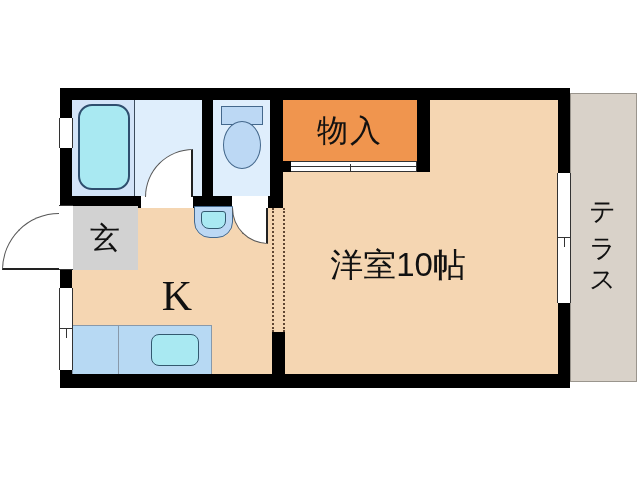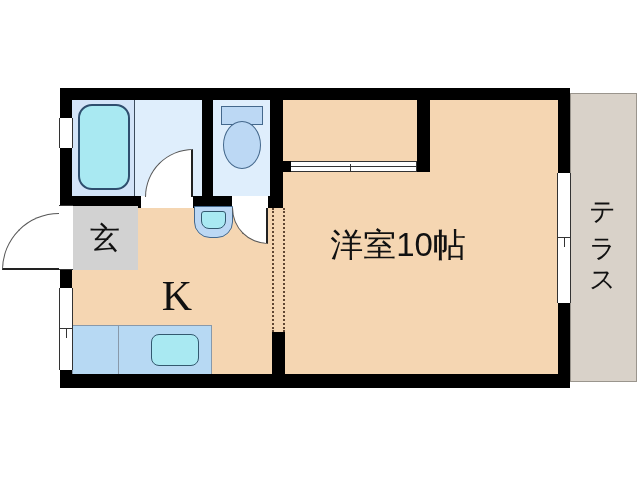--- a/index.html
+++ b/index.html
@@ -25,21 +25,21 @@
   .leaf-r{border-right:2px solid #222;}
   .leaf-b{border-bottom:2px solid #222;}
   .tub{background:var(--c-water,#a9e9f2);border:2px solid var(--c-outline,#2e4e6e);border-radius:14px;}
   .fix{background:var(--c-fixture,#bcd8f4);border:1px solid #44688c;}
   .sinkwater{background:var(--c-water,#ace9f4);border:1px solid #33596f;}
   .counter{background:var(--c-counter,#b7d9f3);border:1px solid #8899aa;}
   .dotted{border-left:2px dotted #5f4632;}
   .label{display:flex;align-items:center;justify-content:center;white-space:nowrap;}
   .lbl-genkan{font-size:30px;font-weight:500;}
   .lbl-closet{font-size:31px;font-weight:500;letter-spacing:2px;}
-  .lbl-main{font-size:33px;font-weight:500;}
+  .lbl-main{font-size:33px;font-weight:500;margin-top:20px;}
   .lbl-k{font-size:42px;font-family:"Liberation Serif",serif;}
   .lbl-terrace{writing-mode:vertical-rl;font-size:26px;letter-spacing:5px;font-weight:500;}
 </style>
 </head>
 <body>
 
 <div id="plan" style="--c-wall: #000000; --c-floor: #f5d6b2; --c-closet: #f0954e; --c-bath_floor: #dfeefc; --c-bath_floor_dark: #d3e4f8; --c-water: #a9e9f2; --c-fixture: #bcd8f4; --c-counter: #b7d9f3; --c-entrance_floor: #d2d2d2; --c-terrace: #d9d2c9; --c-outline: #2e4e6e;">
 
   <div class="abs terrace label" style="left:570px;top:93px;width:67px;height:289px;">
     <span class="lbl-terrace">テラス</span>
@@ -50,20 +50,23 @@
   <div class="abs bathA" style="left:72px;top:100px;width:63px;height:96px;"></div>
   <div class="abs bathB" style="left:135px;top:100px;width:67px;height:96px;"></div>
   <div class="abs tub" style="left:78px;top:104px;width:52px;height:86px;"></div>
 
   <div class="abs wall" style="left:202px;top:100px;width:11px;height:108px;"></div>
   <div class="abs toiletroom" style="left:213px;top:100px;width:57px;height:96px;"></div>
   <div class="abs fix" style="left:221px;top:106px;width:42px;height:19px;"></div>
   <div class="abs fix" style="left:223px;top:121px;width:38px;height:48px;border-radius:50%;"></div>
   <div class="abs wall" style="left:270px;top:88px;width:13px;height:120px;"></div>
 
+  <div class="abs closet" style="left:283px;top:100px;width:134px;height:61px;">
+    <span class="lbl-closet">物入</span>
+  </div>
   <div class="abs wall" style="left:417px;top:88px;width:13px;height:84px;"></div>
   <div class="abs white" style="left:283px;top:161px;width:134px;height:11px;border:1px solid #333;">
     <div class="tick-h" style="top:4px;"></div>
     <div class="tick-v" style="left:66px;top:2px;height:8px;"></div>
   </div>
   <div class="abs wall" style="left:283px;top:161px;width:8px;height:11px;"></div>
 
   <div class="abs wall" style="left:60px;top:196px;width:223px;height:12px;"></div>
   <div class="abs white" style="left:141px;top:196px;width:52px;height:12px;"></div>
   <div class="abs white" style="left:232px;top:196px;width:36px;height:12px;"></div>

